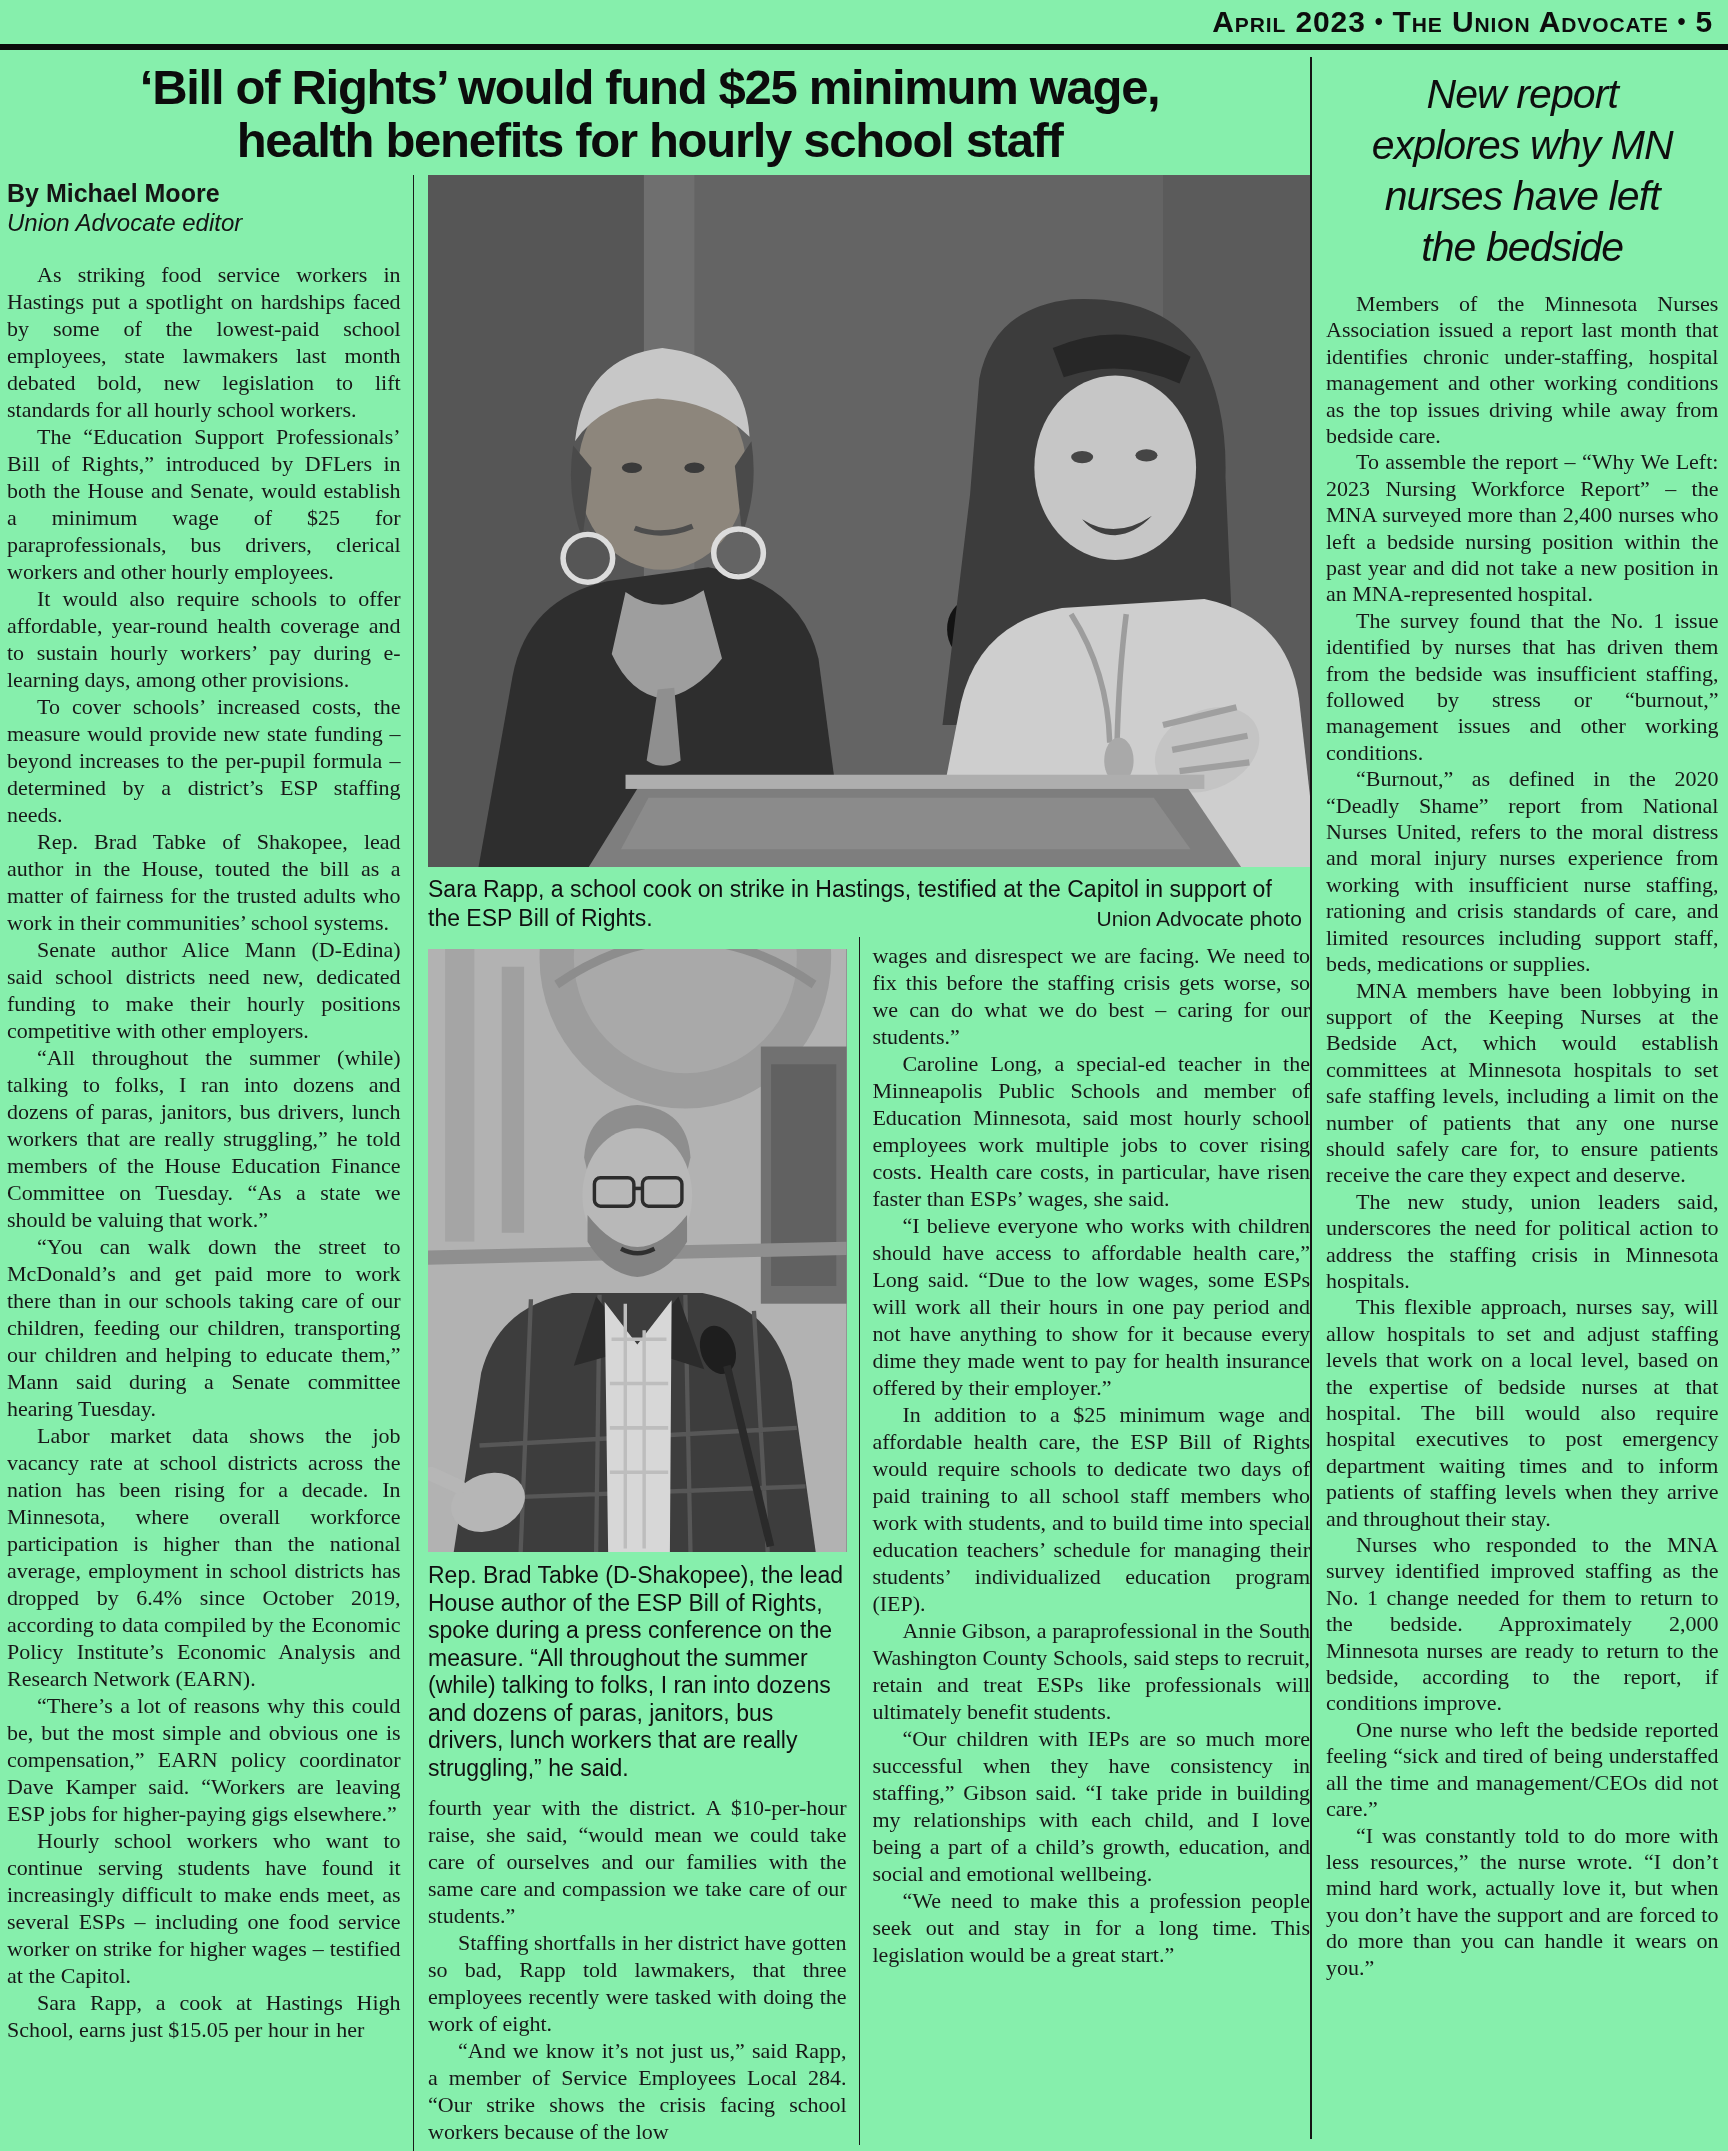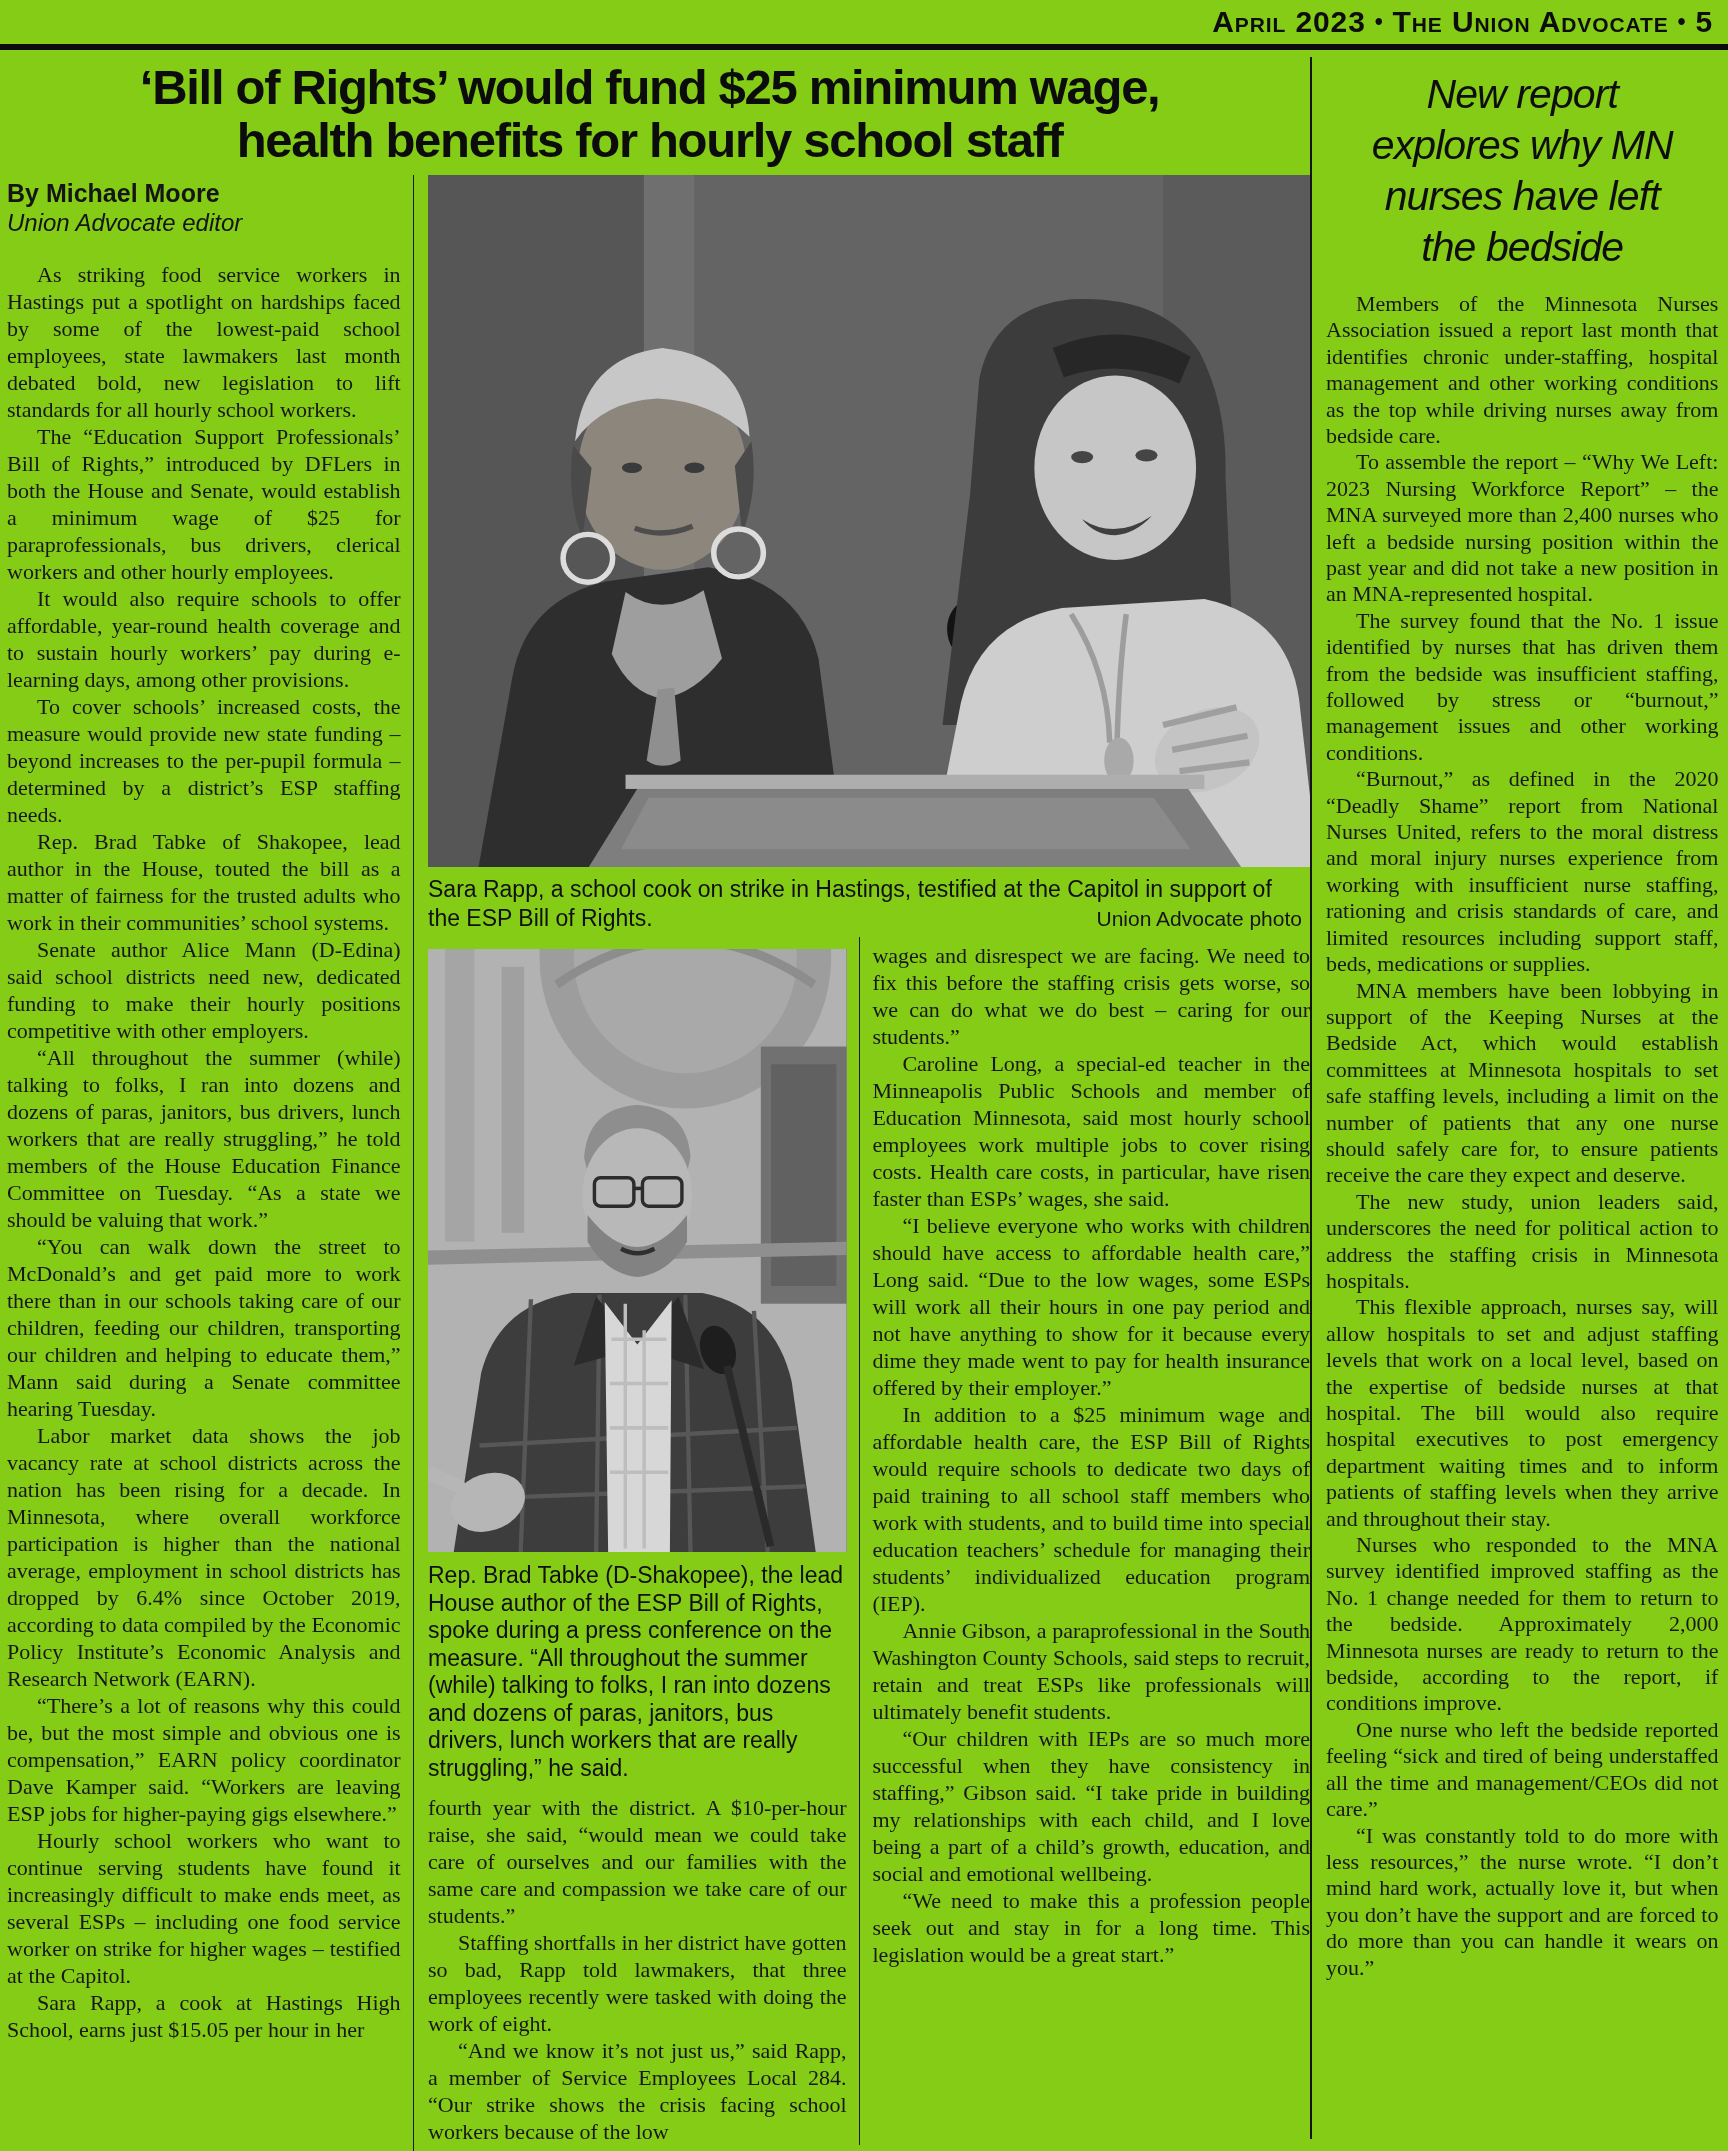--- a/index.html
+++ b/index.html
@@ -1,18 +1,18 @@
 <!DOCTYPE html>
 <html style="font-size:14px"><head>
 <meta charset="utf-8">
 <style>
   html,body { margin:0; padding:0; background:#9a9a9a; }
   .page {
     position:relative; width:1729px; height:2151px; margin:0 auto;
-    background:#84cc16; color:#151515; overflow:hidden; box-sizing:border-box;
+    background:#86efac; color:#151515; overflow:hidden; box-sizing:border-box;
     font-family:"Liberation Serif", serif;
   }
   
   .masthead {
     text-align:right; padding:5.3px 16px 4.4px 16px;
     font-family:"Liberation Sans", sans-serif; font-weight:bold;
     font-variant:small-caps; font-size:30px; letter-spacing:0.9px; color:#0d0d0d;
   }
   .masthead .sep { padding:0 8.9px; font-size:23px; vertical-align:2.7px; }
   .masthead-rule { height:6.2px; background:#0b0b0b; }
@@ -214,21 +214,21 @@
               </div>
 
           </div>
         </div>
       </div>
     </div>
 
     <div class="sidebar">
       <div class="sidebar-headline">New report explores why MN nurses have left the bedside</div>
       <div>
-          <p class="para">Members of the Minnesota Nurses Association issued a report last month that identifies chronic under-staffing, hospital management and other working conditions as the top while driving nurses away from bedside care.</p>
+          <p class="para">Members of the Minnesota Nurses Association issued a report last month that identifies chronic under-staffing, hospital management and other working conditions as the top issues driving while away from bedside care.</p>
           <p class="para">To assemble the report – “Why We Left: 2023 Nursing Workforce Report” – the MNA surveyed more than 2,400 nurses who left a bedside nursing position within the past year and did not take a new position in an MNA-represented hospital.</p>
           <p class="para">The survey found that the No. 1 issue identified by nurses that has driven them from the bedside was insufficient staffing, followed by stress or “burnout,” management issues and other working conditions.</p>
           <p class="para">“Burnout,” as defined in the 2020 “Deadly Shame” report from National Nurses United, refers to the moral distress and moral injury nurses experience from working with insufficient nurse staffing, rationing and crisis standards of care, and limited resources including support staff, beds, medications or supplies.</p>
           <p class="para">MNA members have been lobbying in support of the Keeping Nurses at the Bedside Act, which would establish committees at Minnesota hospitals to set safe staffing levels, including a limit on the number of patients that any one nurse should safely care for, to ensure patients receive the care they expect and deserve.</p>
           <p class="para">The new study, union leaders said, underscores the need for political action to address the staffing crisis in Minnesota hospitals.</p>
           <p class="para">This flexible approach, nurses say, will allow hospitals to set and adjust staffing levels that work on a local level, based on the expertise of bedside nurses at that hospital. The bill would also require hospital executives to post emergency department waiting times and to inform patients of staffing levels when they arrive and throughout their stay.</p>
           <p class="para">Nurses who responded to the MNA survey identified improved staffing as the No. 1 change needed for them to return to the bedside. Approximately 2,000 Minnesota nurses are ready to return to the bedside, according to the report, if conditions improve.</p>
           <p class="para">One nurse who left the bedside reported feeling “sick and tired of being understaffed all the time and management/CEOs did not care.”</p>
           <p class="para">“I was constantly told to do more with less resources,” the nurse wrote. “I don’t mind hard work, actually love it, but when you don’t have the support and are forced to do more than you can handle it wears on you.”</p>
         </div>

